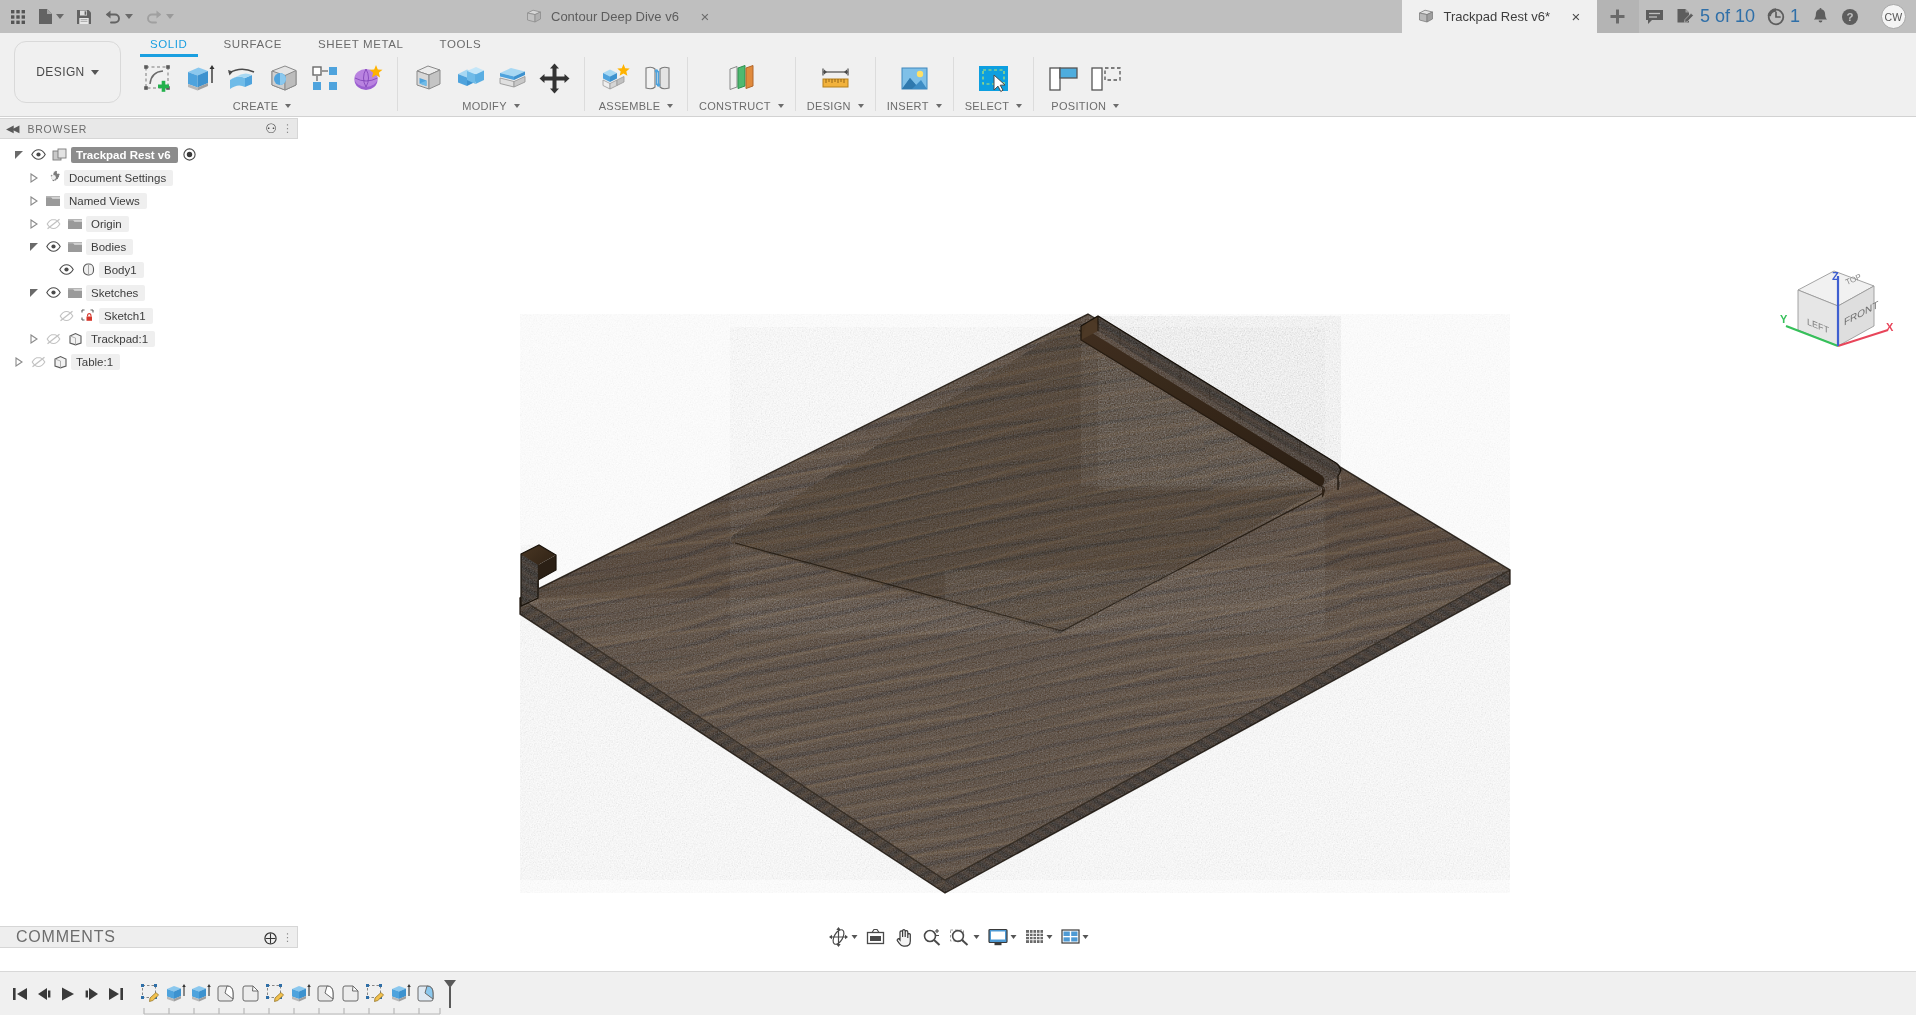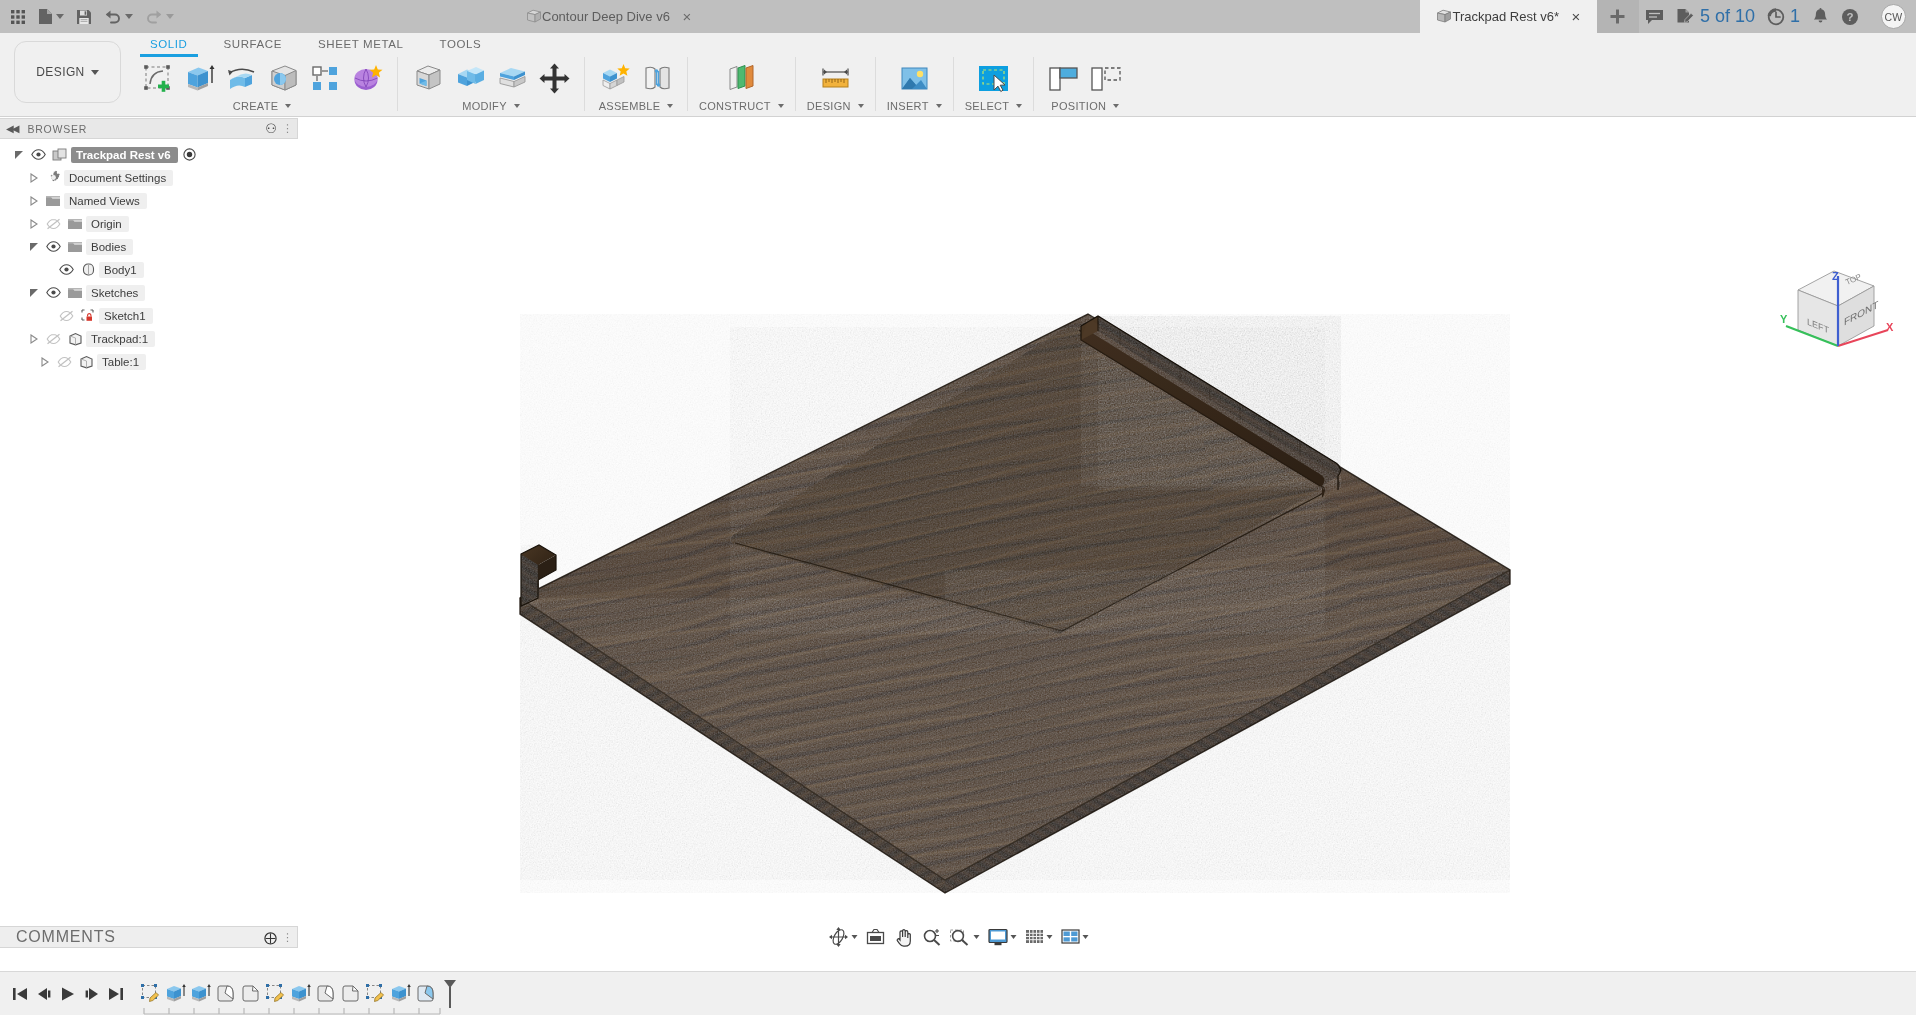--- a/index.html
+++ b/index.html
@@ -27,21 +27,21 @@
     height: 33px; padding: 0 6px; cursor: pointer;
   }
   .tb-caret {
     width: 0; height: 0; margin-left: 3px;
     border-left: 4px solid transparent; border-right: 4px solid transparent;
     border-top: 5px solid #6a6a6a;
   }
 
   
   .doc-tab {
-    display: flex; align-items: center; 
+    display: flex; align-items: center; gap: 9px;
     height: 33px; padding: 0 14px 0 16px;
     font-size: 13px; color: #5d5d5d; cursor: pointer;
     position: relative;
   }
   .doc-tab.inactive { background: #bfbfbf; }
   .doc-tab.active { background: #f0f0f0; color: #3d3d3d; }
   .doc-tab .tabclose {
     font-size: 15px; line-height: 1; color: #6b6b6b; margin-left: 10px;
     width: 14px; text-align: center; cursor: pointer;
   }
@@ -937,21 +937,21 @@
         </span>
         <span class="ticon">
           <svg width="15" height="14" viewBox="0 0 15 14">
             <path d="M2 4 L7.5 1.5 L13 4 L13 11 L7.5 12.8 L2 11 Z" fill="#f2f2f2" stroke="#5a5a5a" stroke-width="1.1"></path>
             <path d="M2 4 L7.5 6 L7.5 12.8" fill="none" stroke="#a8a8a8" stroke-width="0.9"></path>
           </svg>
         </span>
         <span class="tlabel">Trackpad:1</span>
       </div>
 
-      <div class="trow" style="padding-left:36px">
+      <div class="trow" style="padding-left:10px">
         <span class="tarrow">
           <svg width="10" height="10" viewBox="0 0 10 10">
               <path d="M2 1 L8 5 L2 9 Z" fill="none" stroke="#8a8a8a" stroke-width="1.1"></path>
             </svg>
         </span>
         <span class="teye">
           <svg width="15" height="12" viewBox="0 0 15 12">
               <path d="M7.5 1.5 C3.8 1.5 1.2 6 1.2 6 S3.8 10.5 7.5 10.5 S13.8 6 13.8 6 S11.2 1.5 7.5 1.5 Z" fill="none" stroke="#c2c2c2" stroke-width="1.1"></path>
               <line x1="1.5" y1="10.8" x2="13.5" y2="1.2" stroke="#c2c2c2" stroke-width="1.3"></line>
             </svg>

